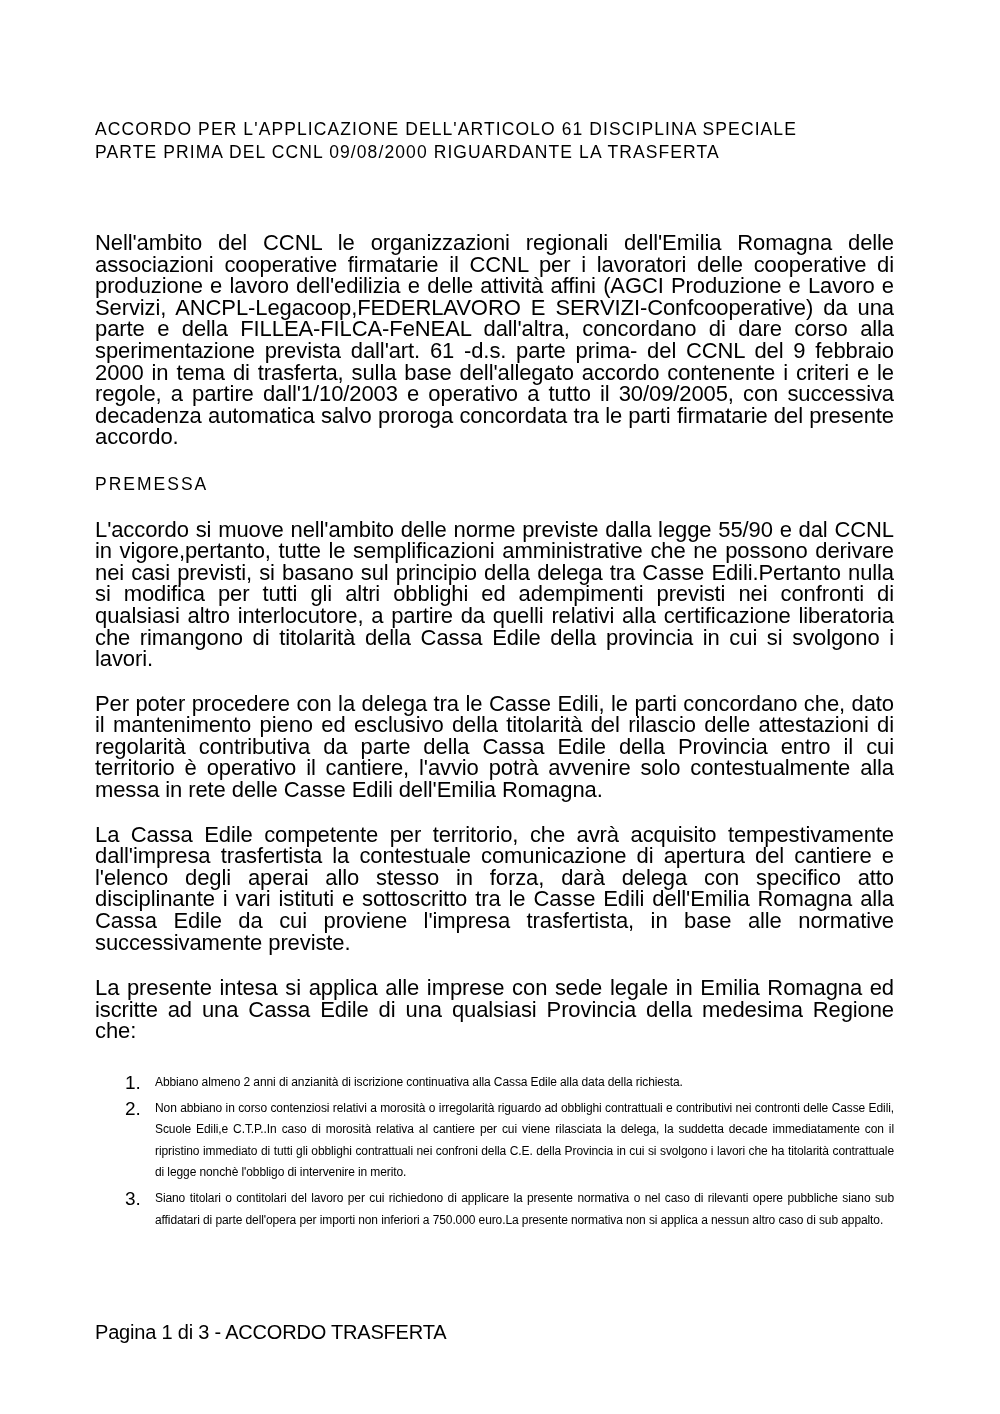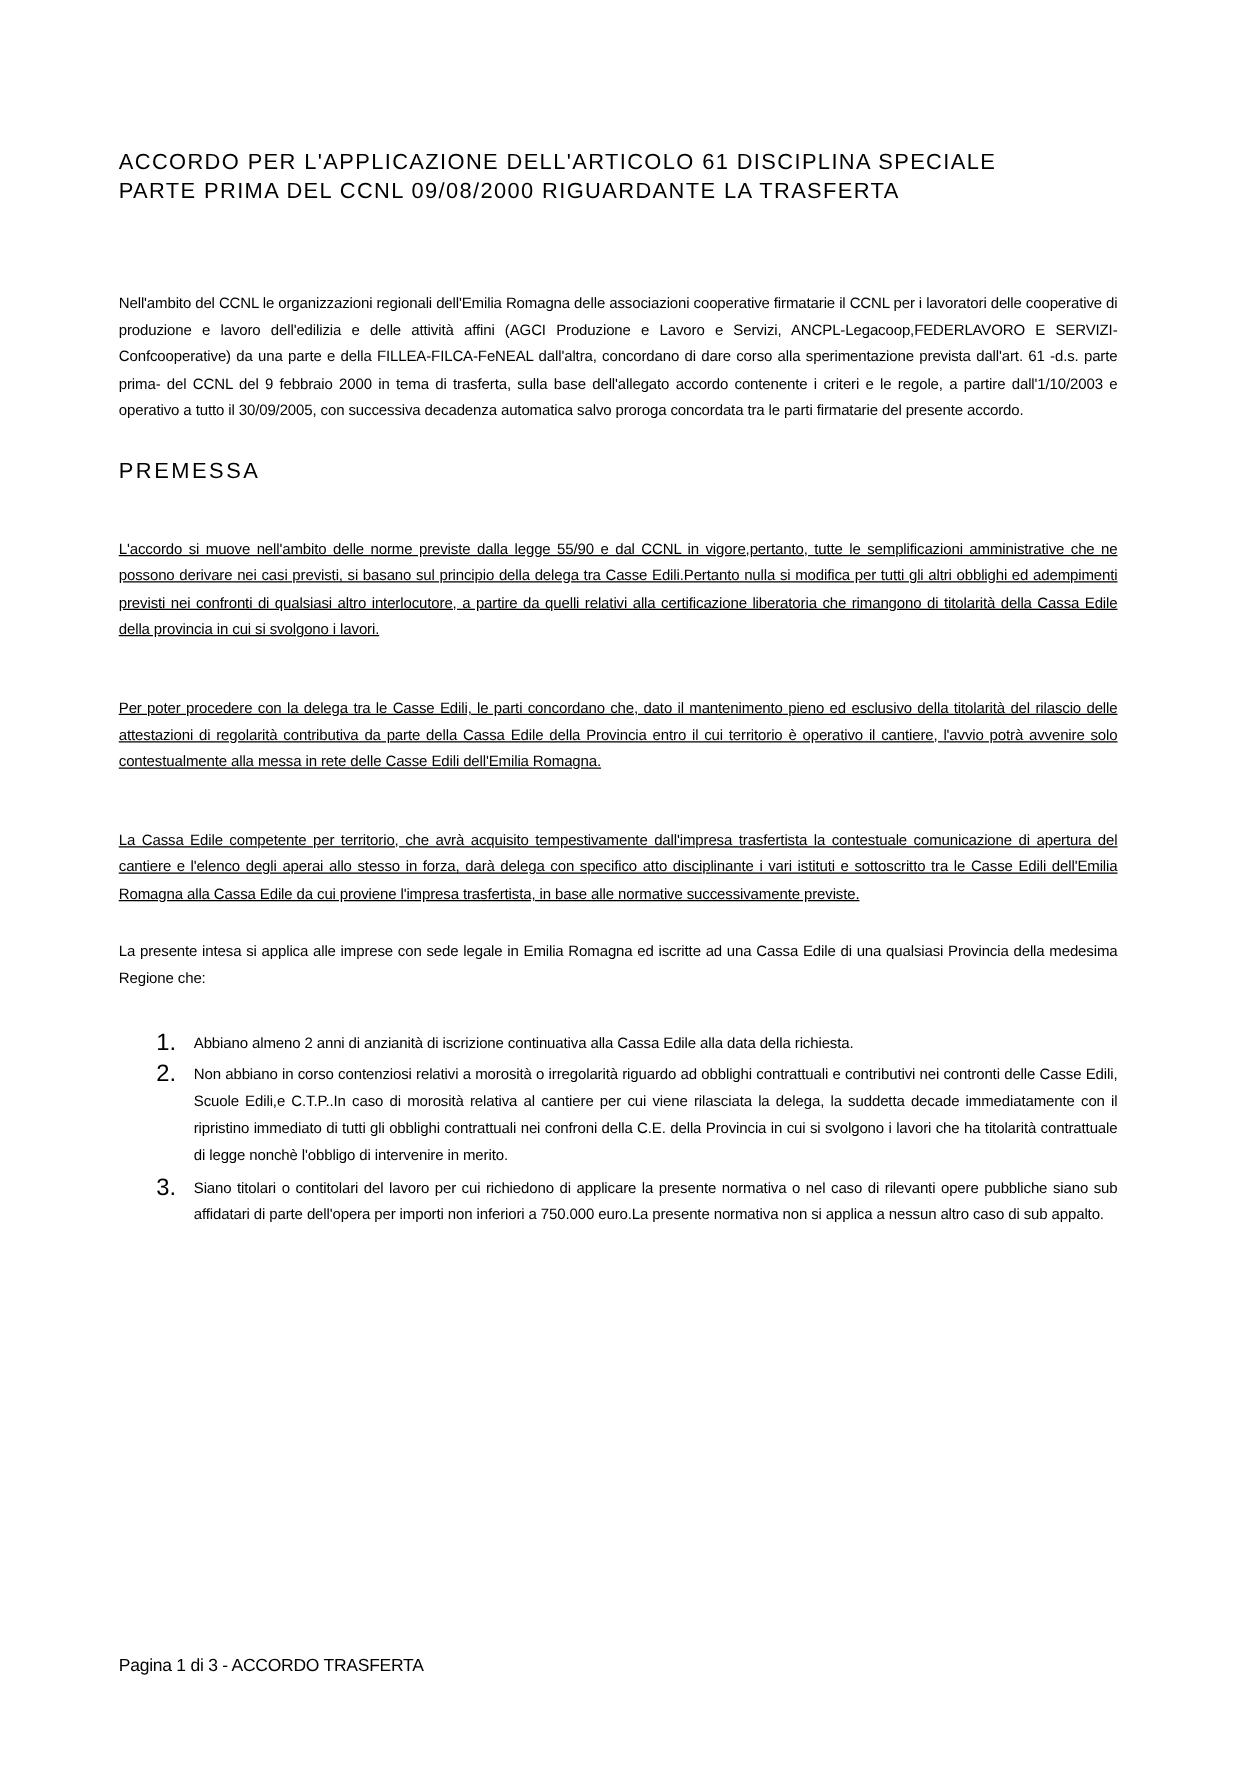--- a/index.html
+++ b/index.html
@@ -11,34 +11,34 @@
     margin: 0 auto;
     background: #ffffff;
     color: #000000;
     font-family: "Liberation Sans", sans-serif;
     box-sizing: border-box;
     padding: 118px 106px 0 95px;
     overflow: hidden;
   }
   .doc-title { font-size: 17.5px; font-weight: 400; letter-spacing: 1.1px; line-height: 23px; white-space: nowrap; }
   .para {
-    font-size: 12px;
+    font-size: 22px;
     line-height: 21.6px;
     text-align: justify;
     letter-spacing: -0.1px;
   }
   .intro-para { margin-top: 68px; }
   .section-heading {
     font-size: 17.5px;
     font-weight: 400;
     letter-spacing: 2px;
     line-height: 21.6px;
   }
   .premessa-heading { margin-top: 26px; }
-  .premessa-para { margin-top: 41px; text-decoration: underline; }
+  .premessa-para { margin-top: 23px; }
   .campo-heading { margin-top: 78px; }
   .campo-intro { margin-top: 24px; }
   .criteria-list {
     margin: 30px 0 0 0;
     padding: 0;
     list-style: none;
   }
   .criteria-item { display: flex; align-items: flex-start; }
   .criteria-item + .criteria-item { margin-top: 4px; }
   .item-number {
@@ -52,21 +52,21 @@
     flex: 1;
     font-size: 12px;
     line-height: 21.6px;
     text-align: justify;
     letter-spacing: -0.1px;
   }
   .page-footer {
     position: absolute;
     left: 95px;
     top: 1320px;
-    font-size: 14px;
+    font-size: 20px;
     line-height: 24px;
     letter-spacing: -0.2px;
   }
 </style>
 </head>
 <body>
 
 <div class="page">
 
   <div>

